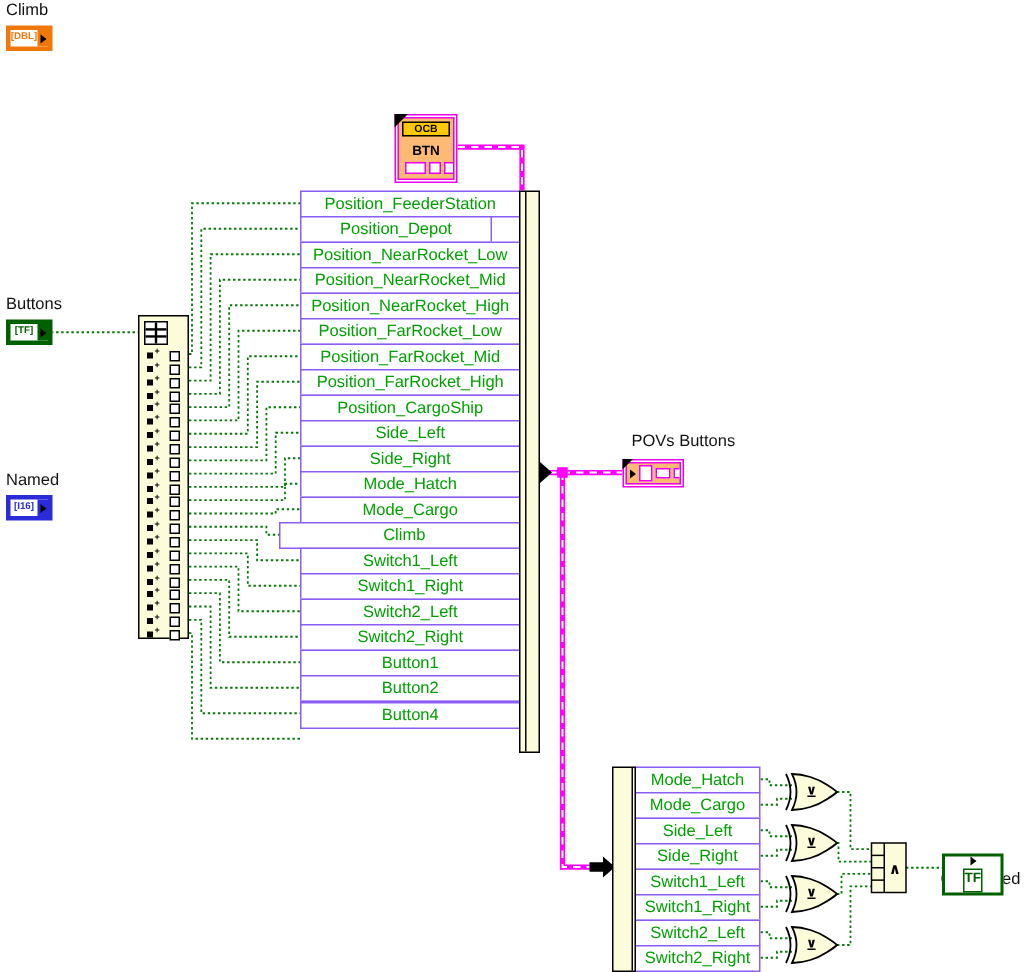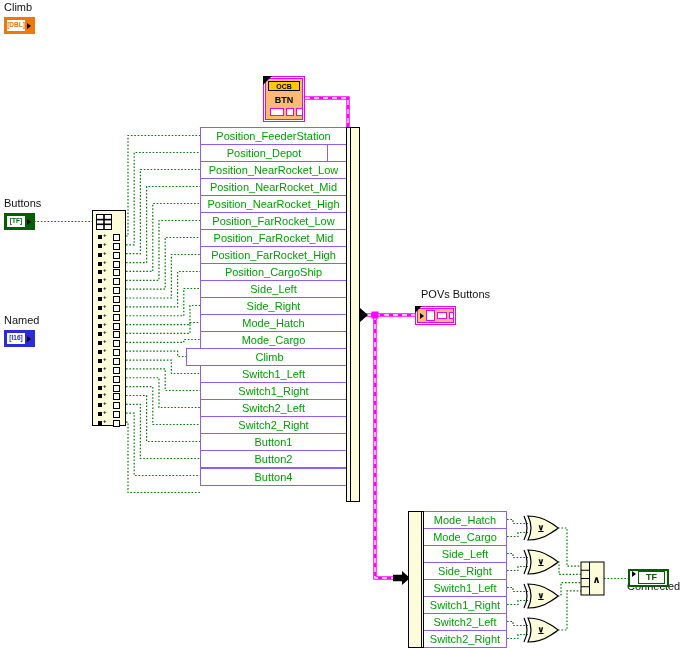--- a/index.html
+++ b/index.html
@@ -38,22 +38,22 @@
         border-top:9px solid #000;border-right:9px solid transparent;}
   .banner{position:absolute;left:2px;right:2px;top:2px;height:10px;background:var(--banner);
           border:1px solid #000;box-sizing:border-box;display:flex;align-items:center;justify-content:center;
           font-size:7px;font-weight:bold;color:#000;}
   .btnname{position:absolute;left:0;right:0;top:16px;text-align:center;font-size:9px;font-weight:bold;color:#000;}
   .cglyphs{position:absolute;left:4px;bottom:3px;display:flex;align-items:flex-end;gap:2px;}
   .cglyphs i{display:block;border:1px solid var(--magenta);background:#fff;}
   .nbicon .inner{display:flex;align-items:center;padding-left:2px;gap:2px;}
   .nbicon .cglyphs{position:static;display:flex;align-items:center;gap:2px;}
   
-  .tfind{position:absolute;left:628px;top:569px;width:41px;height:18px;box-sizing:border-box;
-         border:2px solid var(--tf);background:#fff;display:flex;align-items:flex-start;padding:0 2px;gap:2px;}
+  .tfind{position:absolute;left:628px;top:569px;width:41px;height:28px;box-sizing:border-box;
+         border:2px solid var(--tf);background:#fff;display:flex;align-items:center;padding:0 2px;gap:2px;flex-direction:column;}
   .tfind .box{flex:1;border:1px solid var(--tf);text-align:center;font-size:9px;font-weight:bold;
               color:var(--tf);line-height:11px;}
   svg{position:absolute;left:0;top:0;}
 </style>
 </head>
 <body>
 
 <div class="diagram">
   <svg id="wires" width="688" height="648">
       <path d="M 34 221.5 H 94" stroke="#067806" stroke-width="1.2" fill="none" stroke-dasharray="1.6 1.8"></path>

